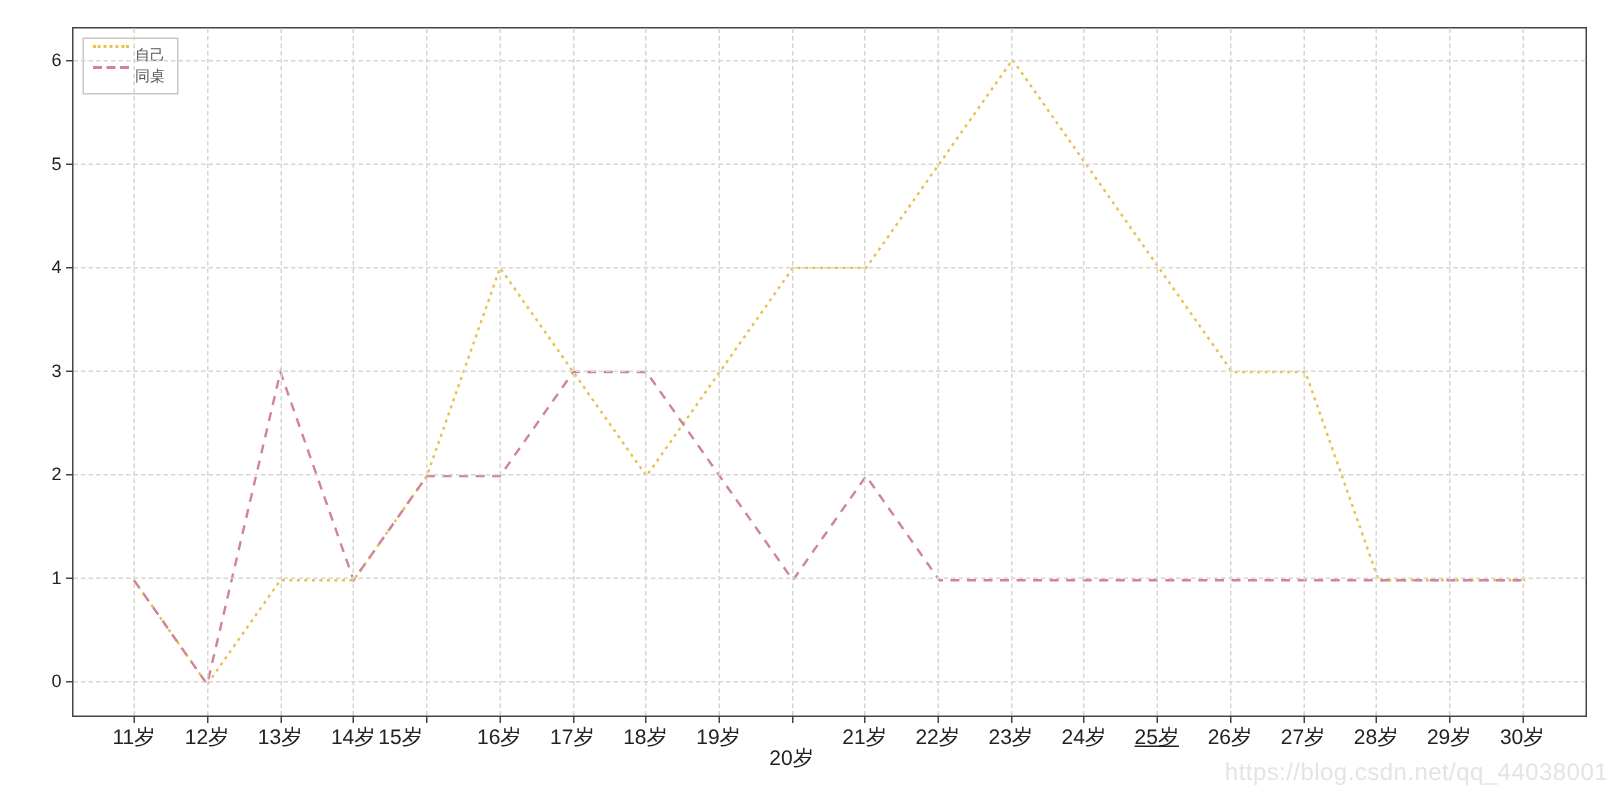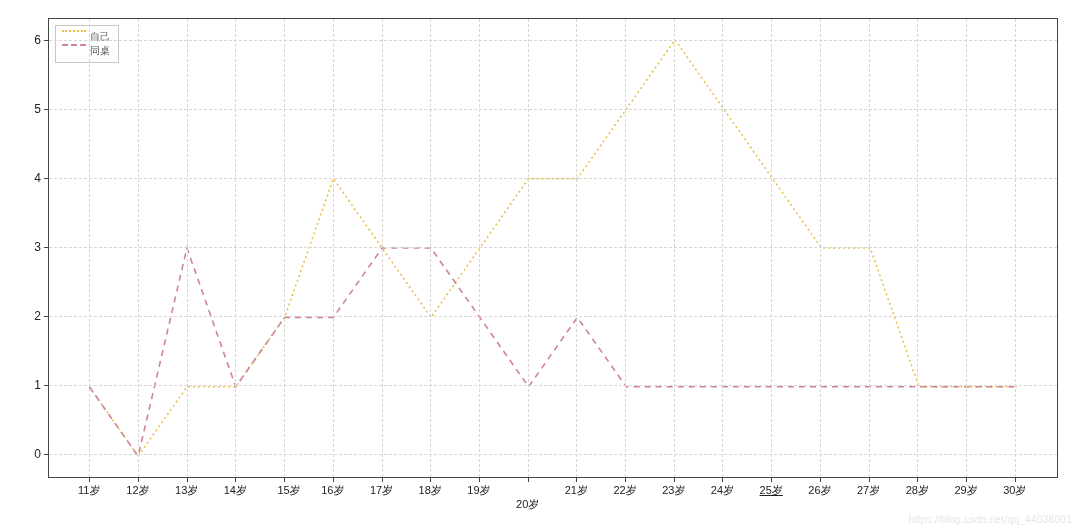--- a/index.html
+++ b/index.html
@@ -39,21 +39,21 @@
     transform: translateY(-50%);
     font-size: 12px;
     color: #222;
     white-space: nowrap;
   }
   .x-tick-label {
     position: absolute;
     top: 100%;
     margin-top: 6px;
     transform: translateX(-50%);
-    font-size: 11px;
+    font-size: 14px;
     color: #222;
     white-space: nowrap;
   }
   .tick-mark-x {
     position: absolute;
     top: 100%;
     width: 1px;
     height: 5px;
     background: #444;
   }
@@ -90,21 +90,21 @@
     width: 24px;
     height: 0;
     flex: 0 0 24px;
   }
   .legend-swatch.s0 { border-top: 2px dotted #e9c04a; }
   .legend-swatch.s1 { border-top: 2px dashed #cf8498; }
   .watermark {
     position: absolute;
     right: 6px;
     bottom: 4px;
-    font-size: 10px;
+    font-size: 16px;
     color: #e4e4e4;
     letter-spacing: 0.3px;
     pointer-events: none;
   }
 </style>
 </head>
 <body>
 
 <div class="wrap">
   <div class="plot" id="plot">
@@ -129,21 +129,21 @@
       <div class="tick-mark-x" style="left: 88.9516px;"></div>
       <div class="x-tick-label" style="left: 88.9516px;">12岁</div>
       <div class="grid-line-v" style="left: 137.663px;"></div>
       <div class="tick-mark-x" style="left: 137.663px;"></div>
       <div class="x-tick-label" style="left: 137.663px;">13岁</div>
       <div class="grid-line-v" style="left: 186.375px;"></div>
       <div class="tick-mark-x" style="left: 186.375px;"></div>
       <div class="x-tick-label" style="left: 186.375px;">14岁</div>
       <div class="grid-line-v" style="left: 235.086px;"></div>
       <div class="tick-mark-x" style="left: 235.086px;"></div>
-      <div class="x-tick-label" style="left: 240px;">15岁</div>
+      <div class="x-tick-label" style="left: 218px;">15岁</div>
       <div class="grid-line-v" style="left: 283.798px;"></div>
       <div class="tick-mark-x" style="left: 283.798px;"></div>
       <div class="x-tick-label" style="left: 283.798px;">16岁</div>
       <div class="grid-line-v" style="left: 332.509px;"></div>
       <div class="tick-mark-x" style="left: 332.509px;"></div>
       <div class="x-tick-label" style="left: 332.509px;">17岁</div>
       <div class="grid-line-v" style="left: 381.221px;"></div>
       <div class="tick-mark-x" style="left: 381.221px;"></div>
       <div class="x-tick-label" style="left: 381.221px;">18岁</div>
       <div class="grid-line-v" style="left: 429.933px;"></div>

